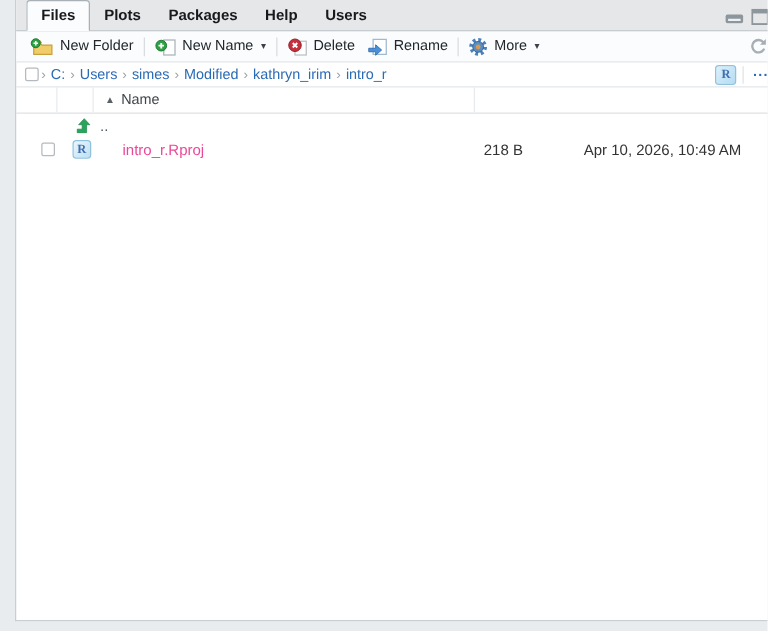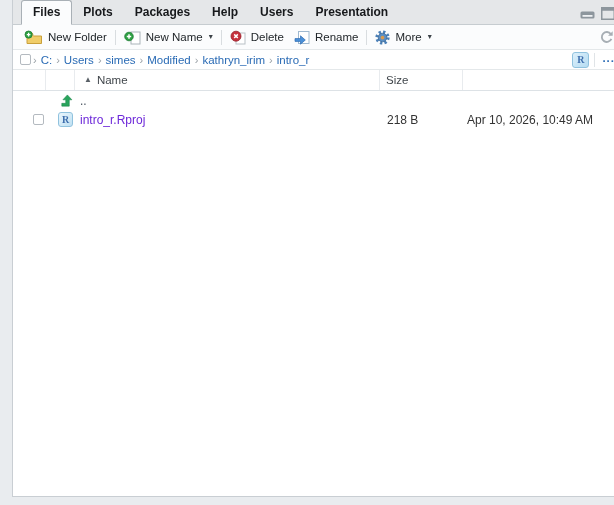--- a/index.html
+++ b/index.html
@@ -46,21 +46,21 @@
   .col-size  { width:83px; padding-left:6px; border-right:1px solid #e8ebee; }
   .col-mod   { flex:1; padding-left:5px; }
   .sort { font-size:8px; color:#5a6167; line-height:1; }
 
   .row { height:19px; display:flex; align-items:center; font-size:12px; color:#333; }
   .c1 { width:33px; display:flex; justify-content:flex-end; padding-right:2px; }
   .c2 { width:29px; display:flex; justify-content:flex-end; padding-right:2px; }
   .c3 { width:305px; padding-left:5px; display:flex; align-items:center; }
   .c4 { width:83px; padding-left:7px; }
   .c5 { flex:1; padding-left:4px; }
-  .file-link { color:#6d28d9; }
+  .file-link { color:#ec4899;margin-left:18px; }
   .updir { color:#4a5560; }
 
   .rcube { width:15px; height:15px; border-radius:3px; flex:none;
            background:linear-gradient(135deg,#eaf6fd,#bfe0f2); border:1px solid #90c2de;
            color:#3f6fae; font-family:"Liberation Serif", serif; font-size:10px; font-weight:bold;
            display:flex; align-items:center; justify-content:center; }
   .rcube.btn { width:17px; height:16px; background:linear-gradient(135deg,#ddf0fb,#b5dcf2); }
   .icon { display:inline-flex; align-items:center; justify-content:center; flex:none; }
 </style>
 </head>
@@ -68,21 +68,20 @@
 
 <div id="app">
   <div class="pane">
 
     <div class="tabbar">
       <div class="tab active">Files</div>
       <div class="tab">Plots</div>
       <div class="tab">Packages</div>
       <div class="tab">Help</div>
       <div class="tab">Users</div>
-      <div class="tab">Presentation</div>
       <div class="winctrls">
         <span class="icon">
           <svg width="15" height="11" viewBox="0 0 15 11">
               <rect x="0.5" y="3.5" width="14" height="7" rx="1.5" fill="#8d969d"></rect>
               <rect x="2.5" y="7" width="10" height="1.8" fill="#eef1f3"></rect>
             </svg>
         </span>
         <span class="icon">
           <svg width="14" height="13" viewBox="0 0 14 13">
               <rect x="0.75" y="0.75" width="12.5" height="11.5" fill="none" stroke="#8d969d" stroke-width="1.5"></rect>
@@ -181,23 +180,20 @@
       </div>
     </div>
 
     <div class="lhead">
       <div class="hc col-check"></div>
       <div class="hc col-icon"></div>
       <div class="hc col-name">
         <span class="sort">▲</span>
         <span>Name</span>
       </div>
-      <div class="hc col-size">
-        <span>Size</span>
-      </div>
     </div>
 
     <div class="row">
       <div class="c1"></div>
       <div class="c2">
         <span class="icon">
           <svg width="14" height="14" viewBox="0 0 15 15">
             <path d="M9 1 L13.8 6.2 L11 6.2 L11 13 L3 13 L3 10 L7.2 10 L7.2 6.2 L4.2 6.2 Z" fill="#28a55c" stroke="#1d854a" stroke-width="0.6"></path>
           </svg>
         </span>

